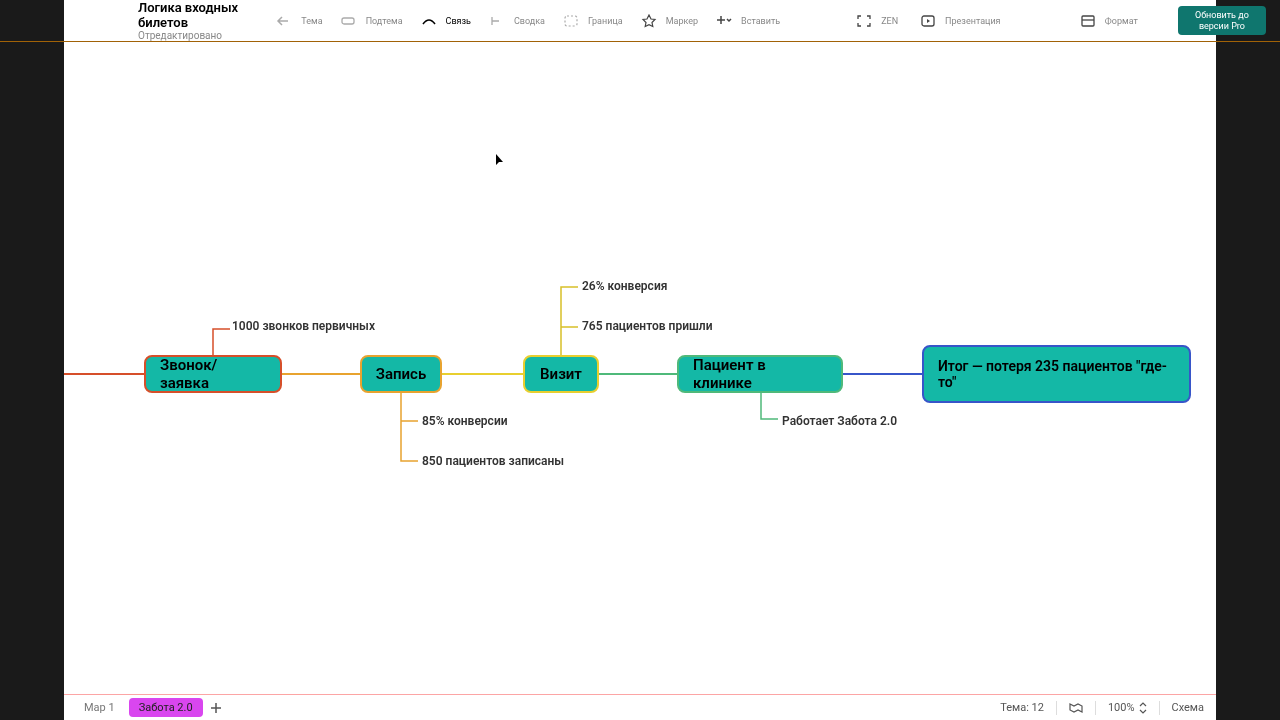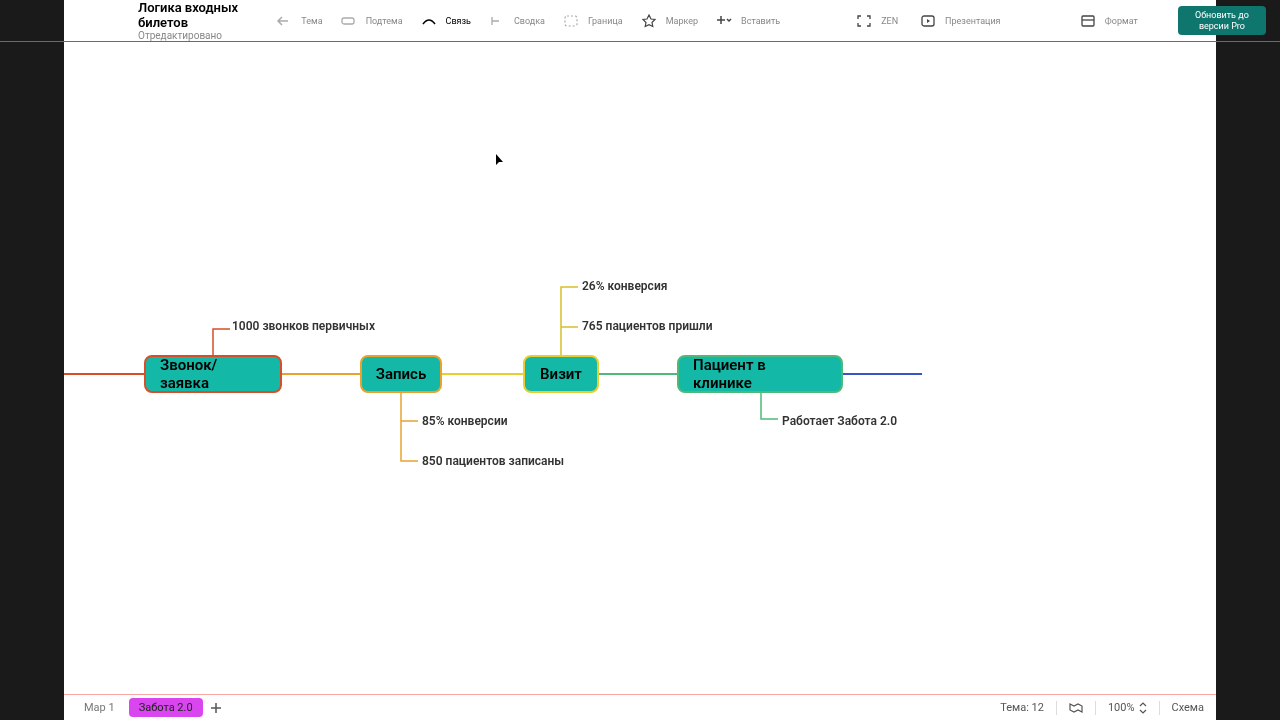--- a/index.html
+++ b/index.html
@@ -175,20 +175,23 @@
   </div>
   <div class="node" style="left:296px; top:313px; width:82px; height:38px; border-color:#e8a32f;">
     <span>Запись</span>
   </div>
   <div class="node" style="left:459px; top:313px; width:76px; height:38px; border-color:#e8cf2f;">
     <span>Визит</span>
   </div>
   <div class="node" style="left:613px; top:313px; width:166px; height:38px; border-color:#4fb97a;">
     <span>Пациент в клинике</span>
   </div>
+  <div class="node" style="left:858px; top:303px; width:269px; height:58px; border-color:#3755c9; font-size:14px; text-align:left; justify-content:flex-start;">
+    <span>Итог — потеря 235 пациентов "где-то"</span>
+  </div>
 
   <svg class="conn" style="left:0; top:331px;" width="80" height="2">
       <line x1="0" y1="1" x2="80" y2="1" stroke="#d64f2a" stroke-width="2"></line>
     </svg>
   <svg class="conn" style="left:218px; top:331px;" width="78" height="2">
       <line x1="0" y1="1" x2="78" y2="1" stroke="#e8a32f" stroke-width="2"></line>
     </svg>
   <svg class="conn" style="left:378px; top:331px;" width="81" height="2">
       <line x1="0" y1="1" x2="81" y2="1" stroke="#e8cf2f" stroke-width="2"></line>
     </svg>

